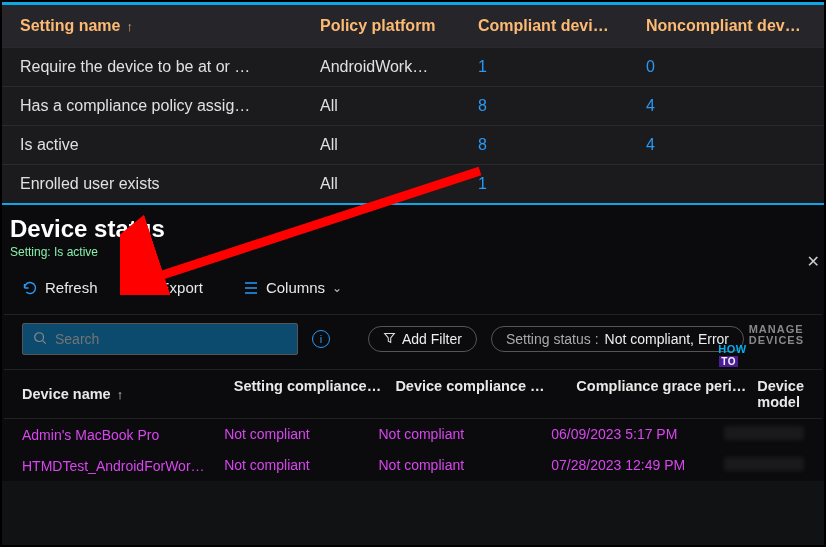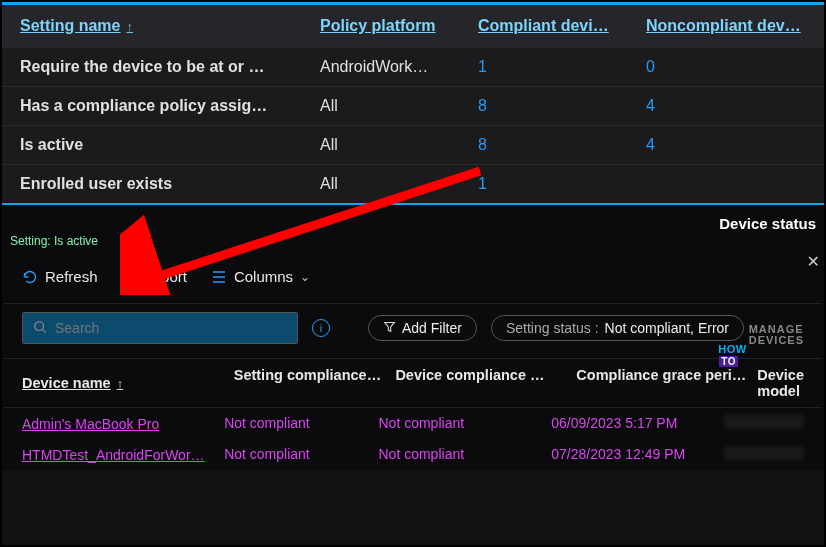--- a/index.html
+++ b/index.html
@@ -26,65 +26,63 @@
   }
   .panel-top {
     background: #1b1b1d;
   }
   .hdr-row {
     display: flex;
     background: #26262a;
     padding: 12px 18px;
     font-size: 16px;
     font-weight: 600;
-    color: #7dd3fc;
-    text-decoration: underline;
+    color: #fdba74;
   }
   .hdr-row .col1 { width: 300px; display:flex; align-items:center; gap:6px;}
   .hdr-row .col2 { width: 158px; }
   .hdr-row .col3 { width: 168px; }
   .hdr-row .col4 { flex: 1; }
   .sort-arrow { font-size:13px; opacity:.9;}
   .data-row {
     display: flex;
     padding: 10px 18px;
     font-size: 16px;
     color: #e0e0e0;
     border-top: 1px solid #2a2a2e;
   }
-  .data-row .col1 { width: 300px; white-space:nowrap; overflow:hidden; text-overflow:ellipsis;font-weight:bold;}
+  .data-row .col1 { width: 300px; white-space:nowrap; overflow:hidden; text-overflow:ellipsis;}
   .data-row .col2 { width: 158px; }
   .data-row .col3 { width: 168px; }
   .data-row .col4 { flex: 1; }
   .link { color: #2899f5; }
   .divider-bar {
     height: 2px;
     background: #0ea5e9;
   }
   .panel-bottom {
     background: #0b0b0d;
     padding: 10px 2px 0 2px;
     position: relative;
   }
   .title {
-    font-size: 15px;
+    font-size: 24px;
     font-weight: 600;
     color: #fff;
     padding: 0 6px;
-    text-align: right;
   }
   .subtitle {
     font-size: 12px;
     color: #86efac;
     padding: 2px 6px 16px 6px;
   }
   .toolbar {
     display: flex;
     align-items: center;
-    gap: 24px;
+    gap: 40px;
     padding: 4px 18px 18px 18px;
     font-size: 15px;
     color: #e8e8e8;
   }
   .tool-item { display:flex; align-items:center; gap:7px; cursor:pointer;}
   .tool-icon { color:#2899f5; display:inline-flex;}
   .chev { font-size:12px; opacity:.8;}
   .filter-bar {
     display:flex;
     align-items:center;
@@ -128,21 +126,21 @@
   .pill.addf { color:#eee;}
   .grid-head {
     display:flex;
     padding:8px 18px;
     font-size:14.5px;
     font-weight:600;
     color:#e8e8e8;
     border-top:1px solid #222;
     border-bottom:1px solid #222;
   }
-  .gc1{width:220px;display:flex;align-items:center;gap:6px;text-decoration:underline;}
+  .gc1{width:220px;display:flex;align-items:center;gap:6px;}
   .gc2{width:168px;}
   .gc3{width:188px;}
   .gc4{width:188px;}
   .gc5{flex:1;}
   .grid-row{
     display:flex;
     padding:7px 18px;
     font-size:14px;
     color:#d946ef;
   }

